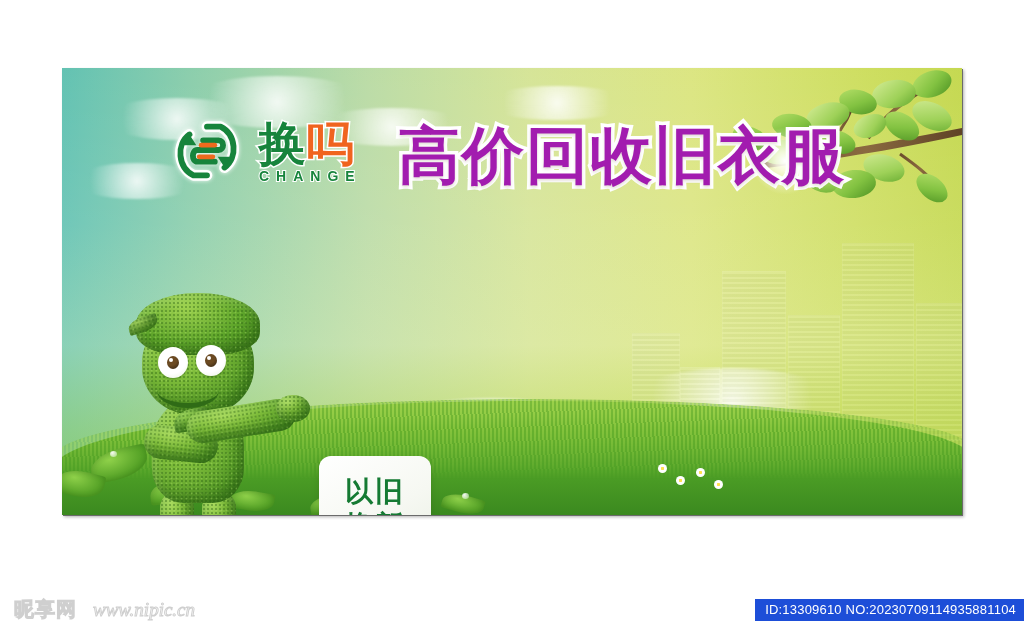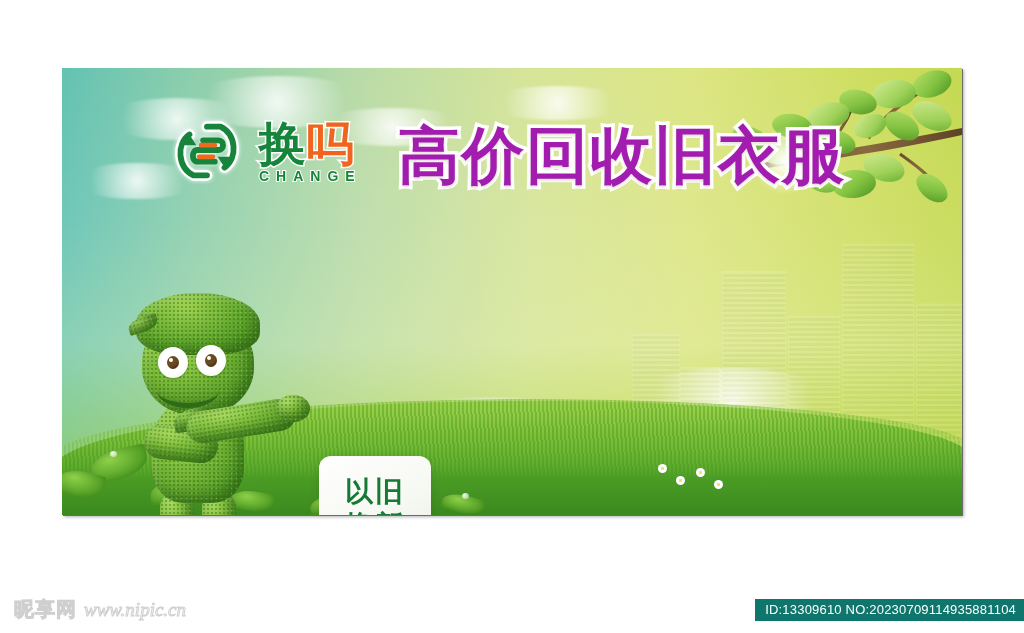--- a/index.html
+++ b/index.html
@@ -326,42 +326,42 @@
     line-height: 1.15;
   }
 
   
   .wm-left {
     position: absolute;
     left: 14px;
     bottom: 10px;
     display: flex;
     align-items: center;
-    gap: 7px;
+    gap: 16px;
   }
   .wm-left .wm-cn {
     font-size: 20px;
     font-weight: 700;
     letter-spacing: 1px;
     color: transparent;
     -webkit-text-stroke: 1px #cfcfcf;
   }
   .wm-left .wm-url {
     font-family: "Liberation Serif", "DejaVu Serif", serif;
     font-style: italic;
     font-size: 19px;
     font-weight: 400;
     color: transparent;
     -webkit-text-stroke: 1px #cfcfcf;
   }
   .wm-right {
     position: absolute;
     right: 0;
     bottom: 12px;
-    background: #0f766e;
+    background: #1d4ed8;
     color: #ffffff;
     font-size: 13px;
     letter-spacing: .2px;
     padding: 3px 8px 4px 10px;
     white-space: nowrap;
   }
 </style>
 </head>
 <body>
 

